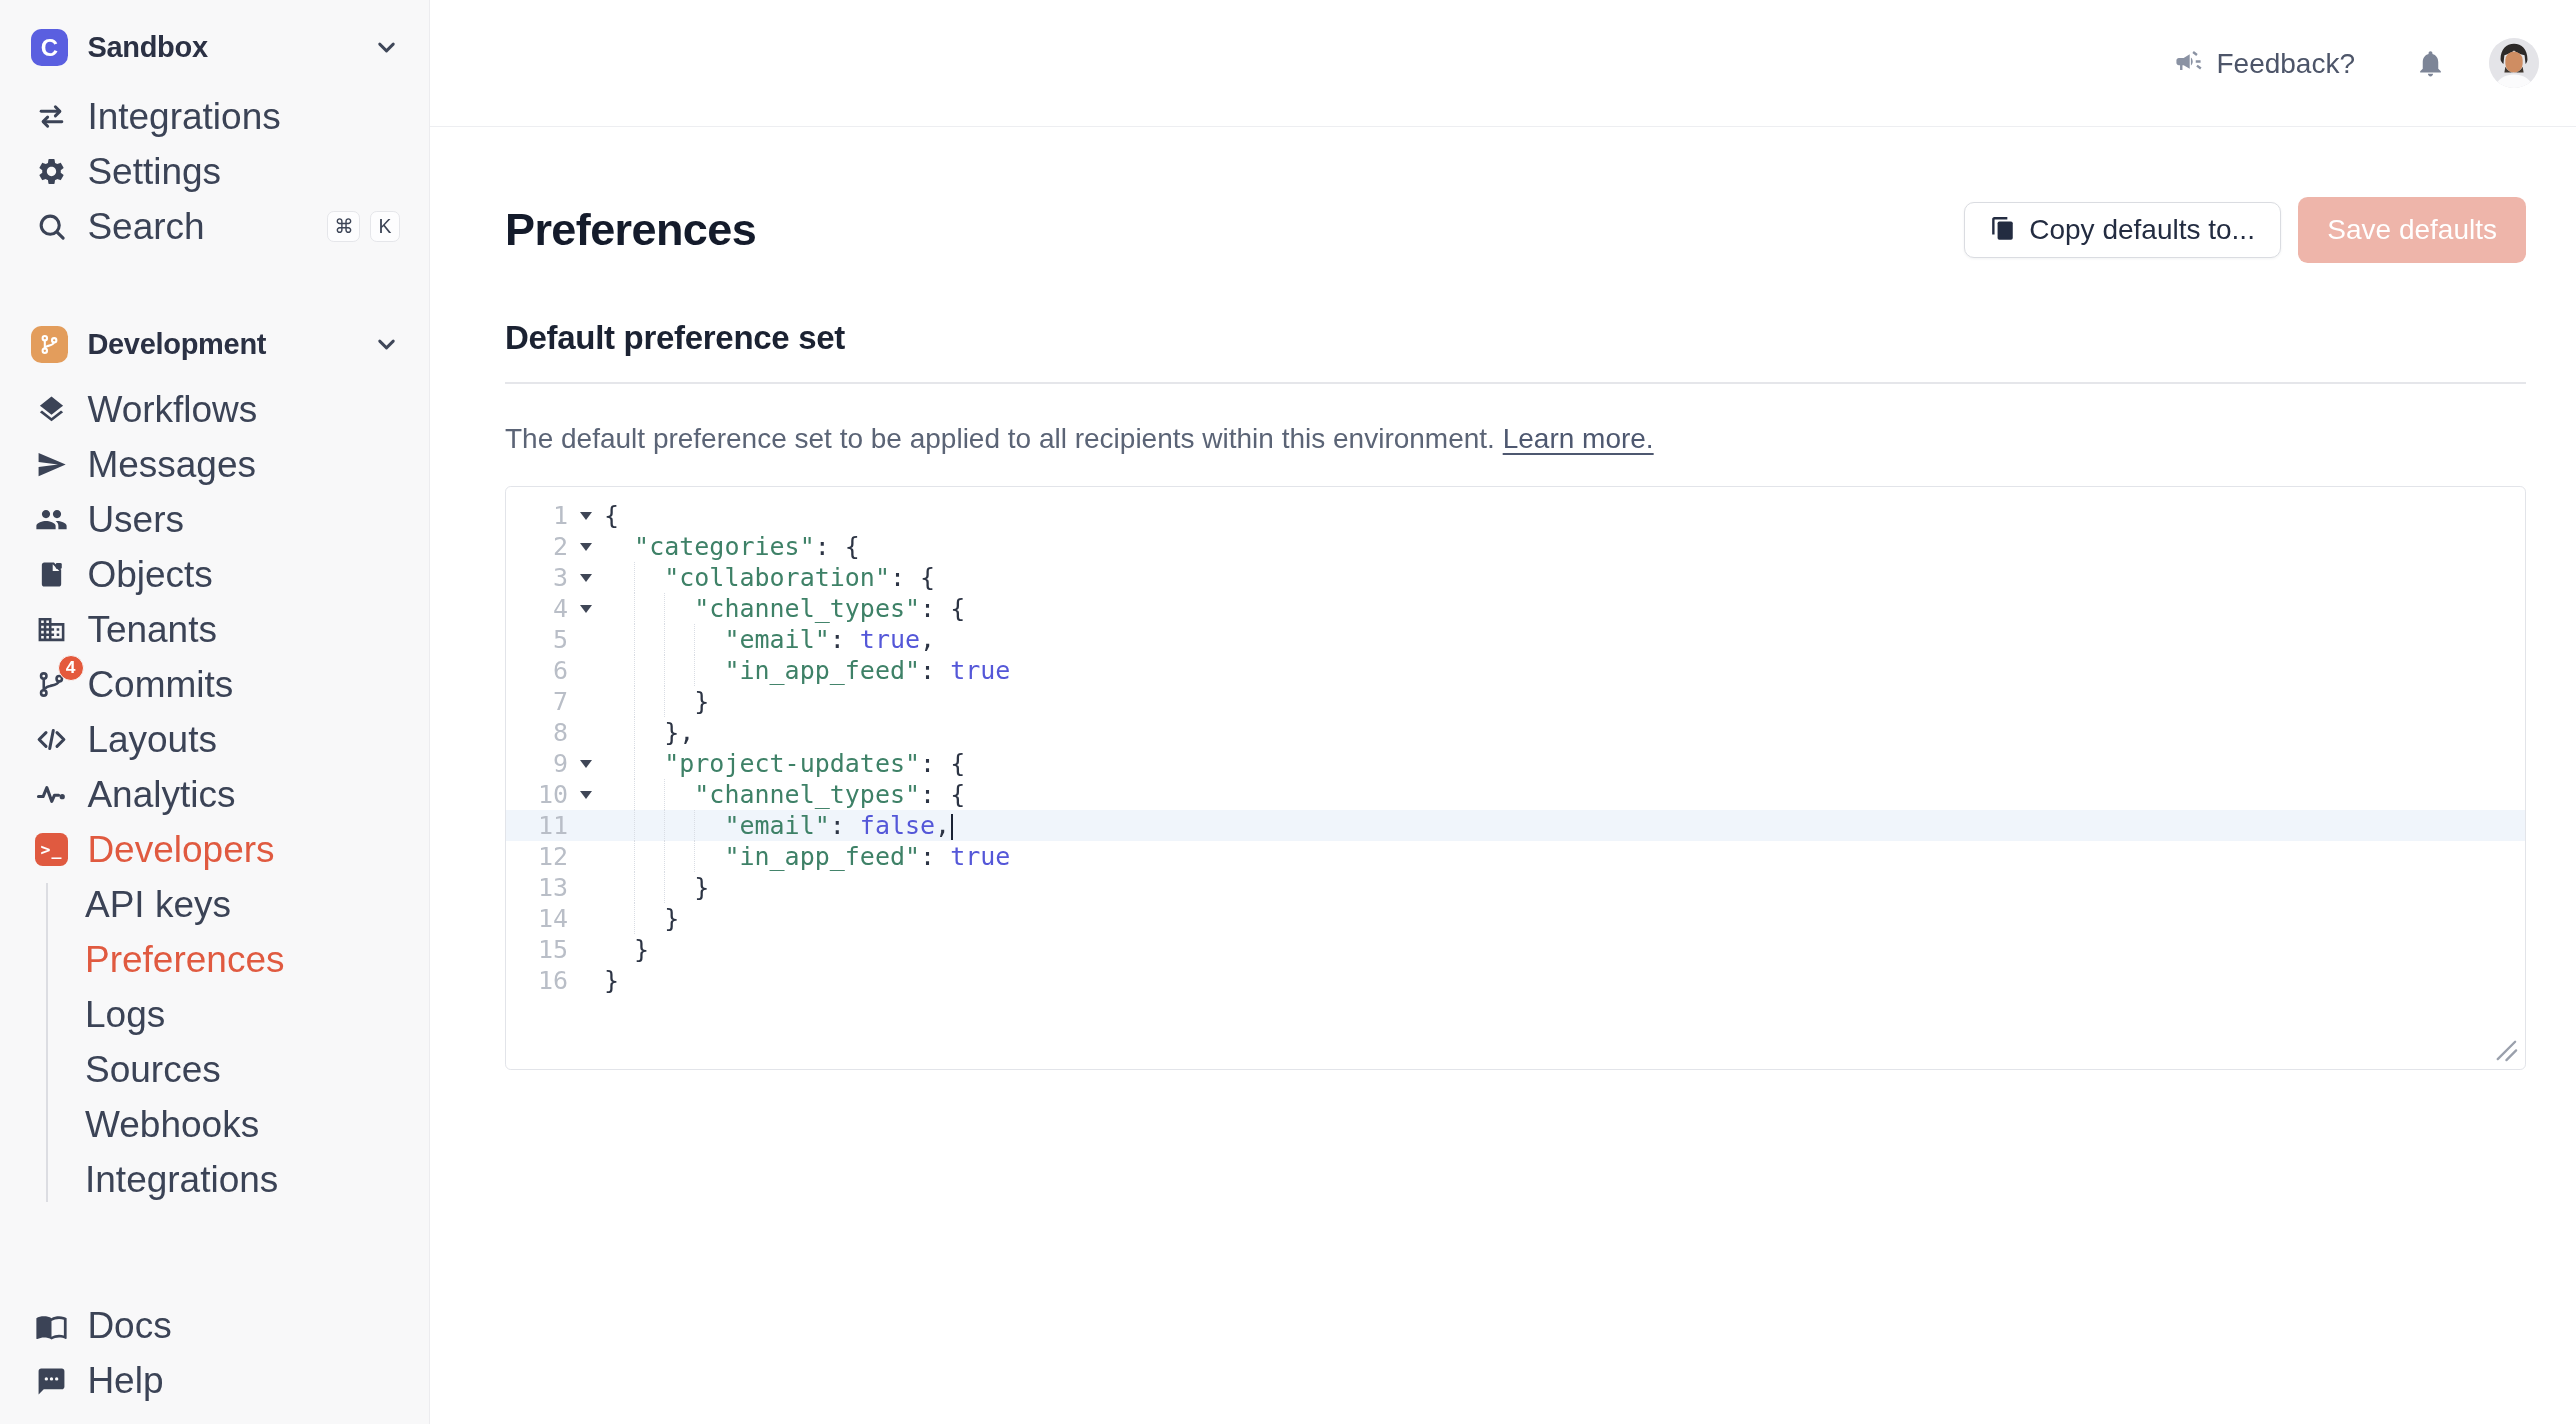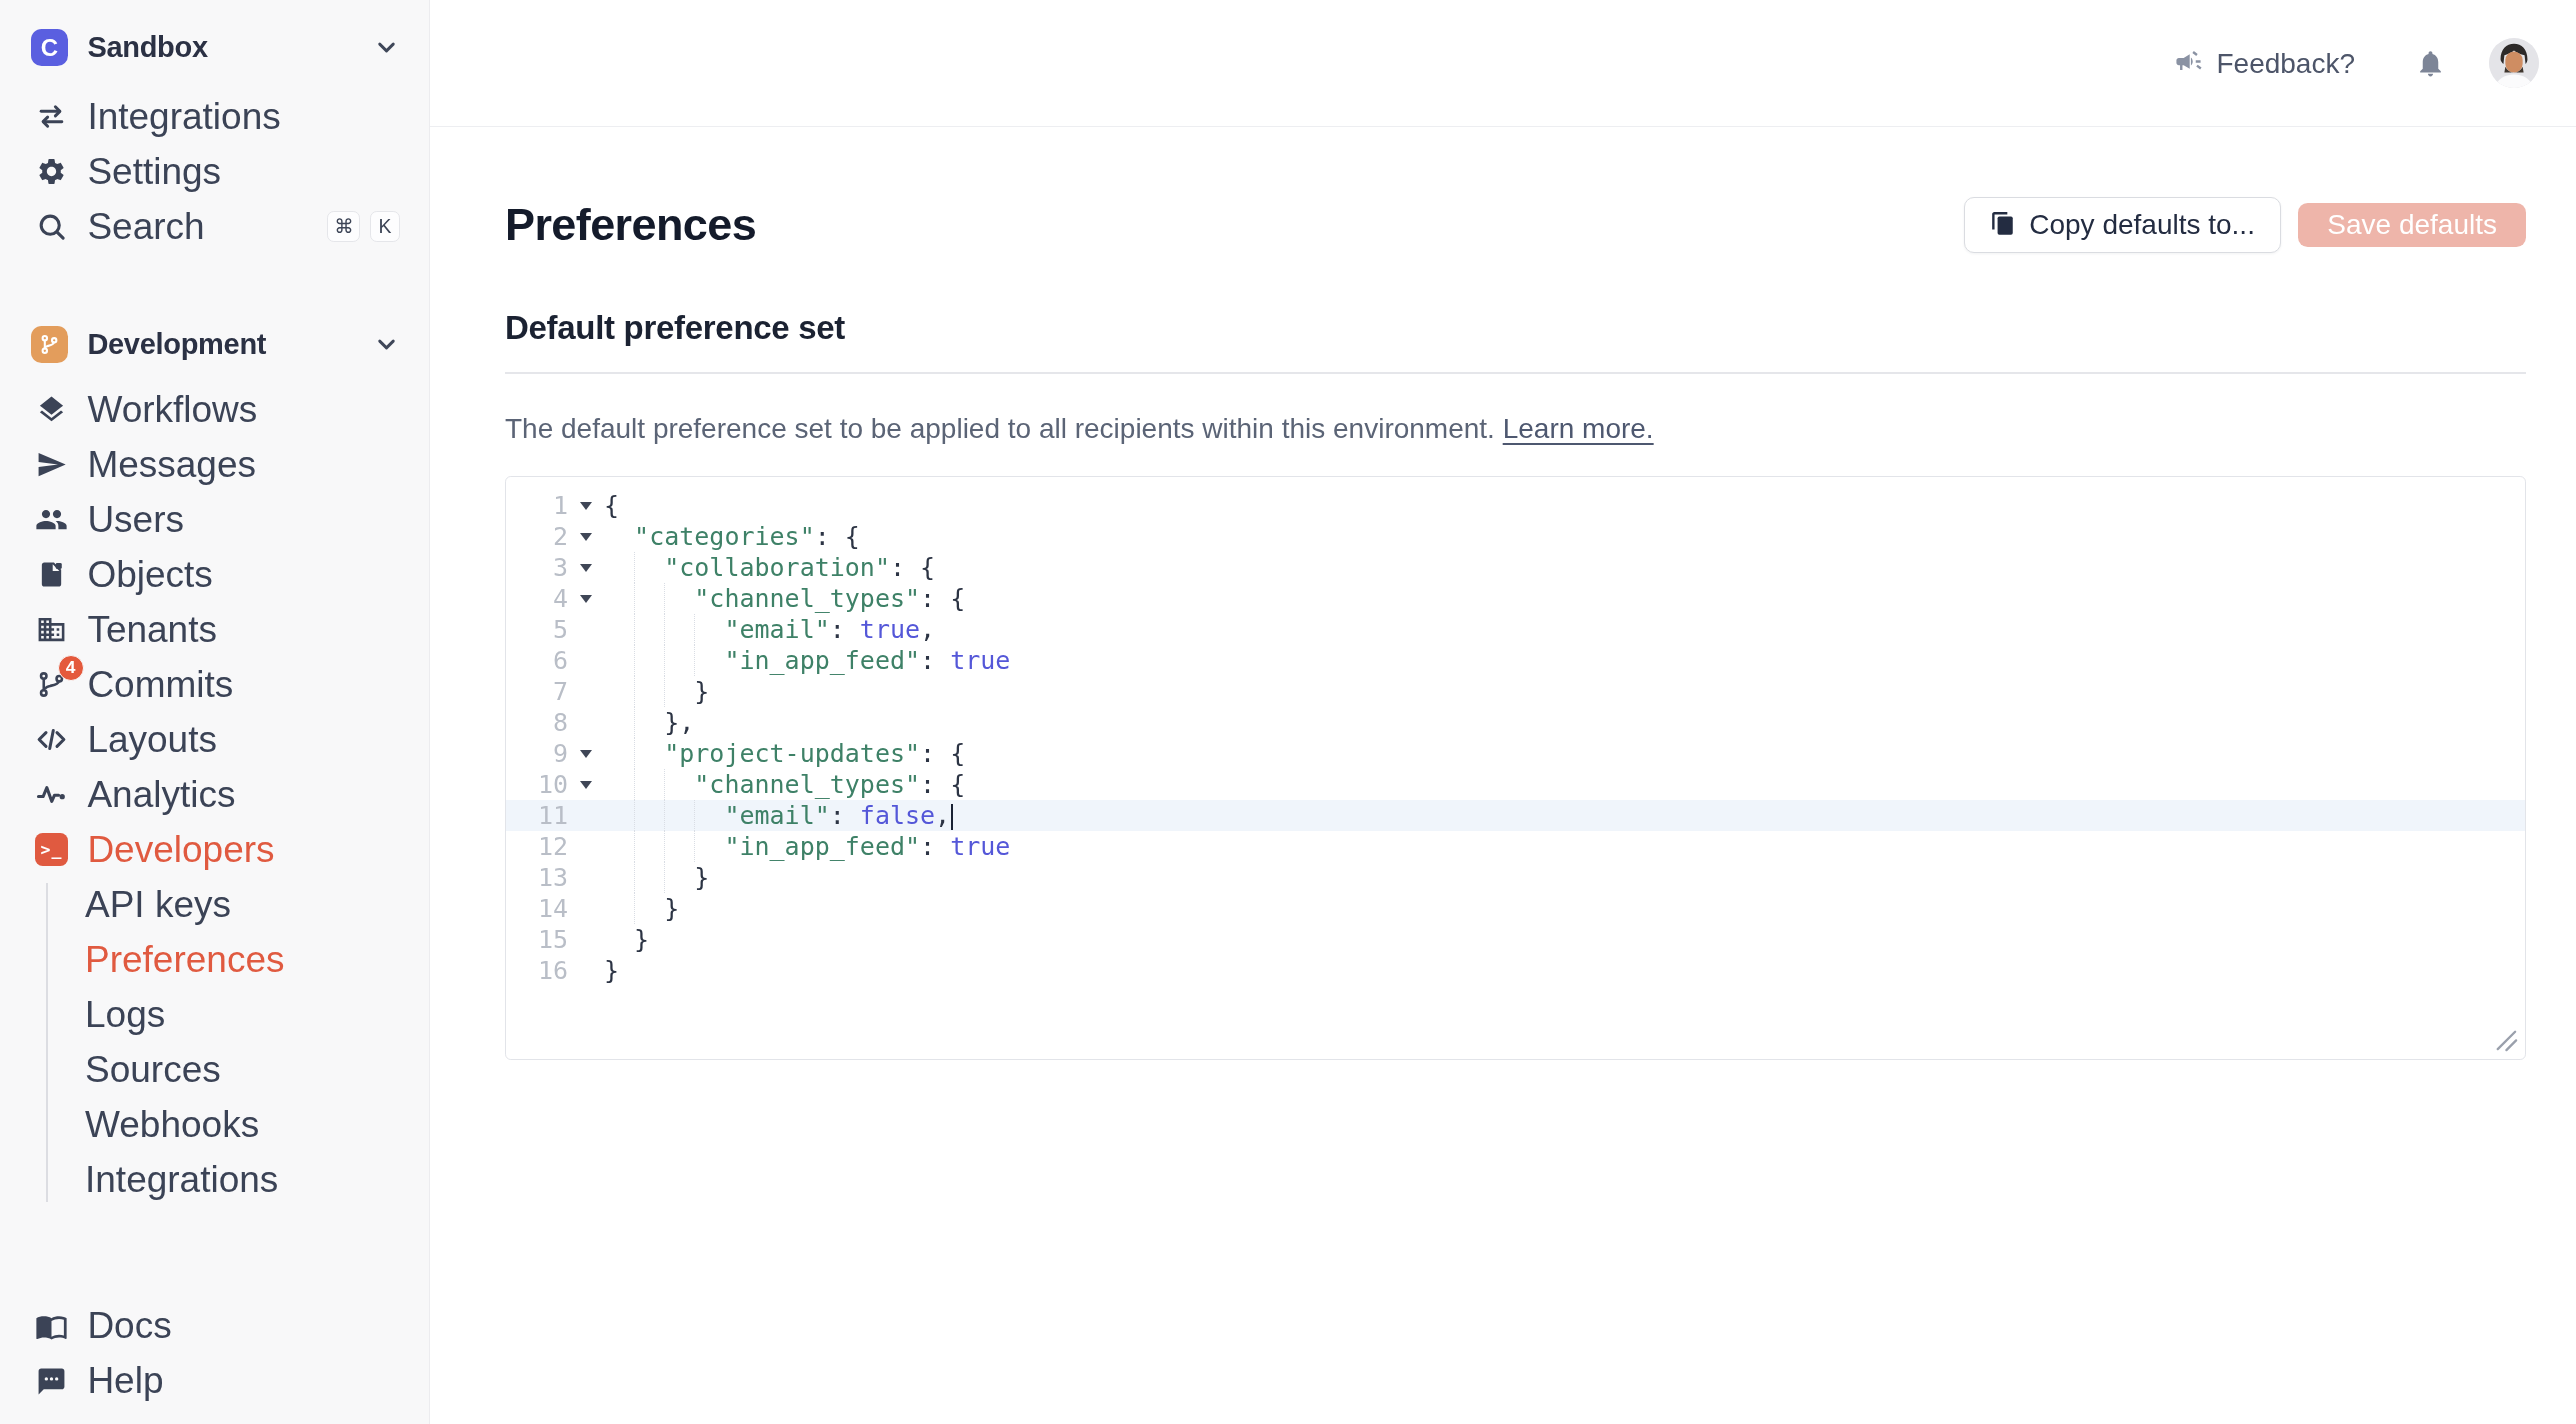--- a/index.html
+++ b/index.html
@@ -61,21 +61,21 @@
     background:#e8e8ec; cursor:pointer; flex:none; }
 
   .content { flex:1; padding:0 50px 0 75px; overflow:hidden; }
   .page-head { margin-top:70px; display:flex; align-items:center; }
   .page-title { font-size:45px; font-weight:700; color:#141b2b; letter-spacing:-0.6px; }
   .head-actions { margin-left:auto; display:flex; gap:17.4px; align-items:center; }
   .btn-secondary { height:56px; display:flex; align-items:center; gap:13.5px; padding:0 25px;
     background:#fff; border:1.9px solid #dadce1; border-radius:10px; cursor:pointer;
     box-shadow:0 1px 2.9px rgba(20,27,43,.06); }
   .btn-secondary .btn-label { font-size:28px; font-weight:500; color:#232c41; }
-  .btn-primary-disabled { height:44px; display:flex; align-items:center; padding:0 29px;
+  .btn-primary-disabled { height:66px; display:flex; align-items:center; padding:0 29px;
     background:#eeb5aa; border:none; border-radius:9.7px; cursor:default; }
   .btn-primary-disabled .btn-label { font-size:28px; font-weight:500; color:#fff; }
 
   .section-title { margin-top:56px; font-size:33px; font-weight:700; color:#1b2232; letter-spacing:-0.3px; }
   .divider { margin-top:25px; height:1.9px; background:#e5e6ea; border:none; }
   .desc { margin-top:37px; font-size:28px; line-height:36px; color:#5b6476; }
   .learn-more { color:#4e5870; text-decoration:underline; text-underline-offset:4.8px; cursor:pointer; }
 
   
   .editor { position:relative; margin-top:29px; height:584px; background:#fff;

